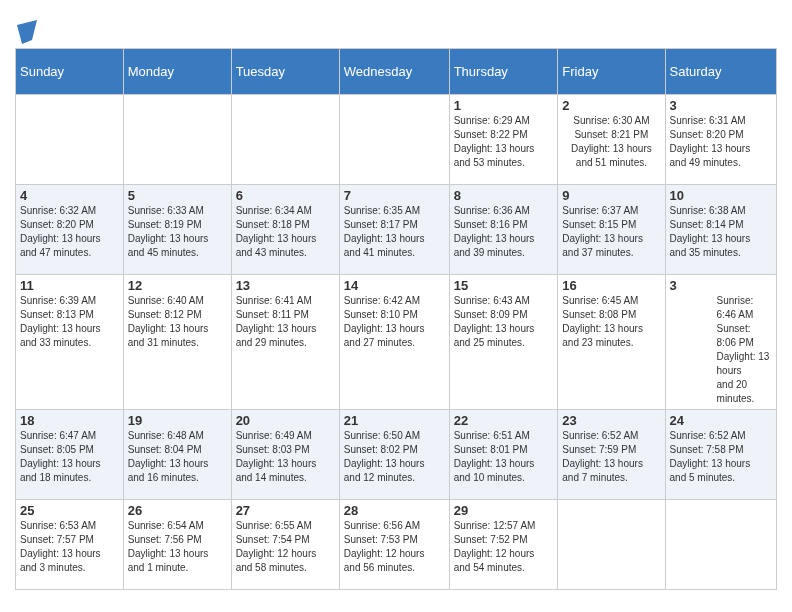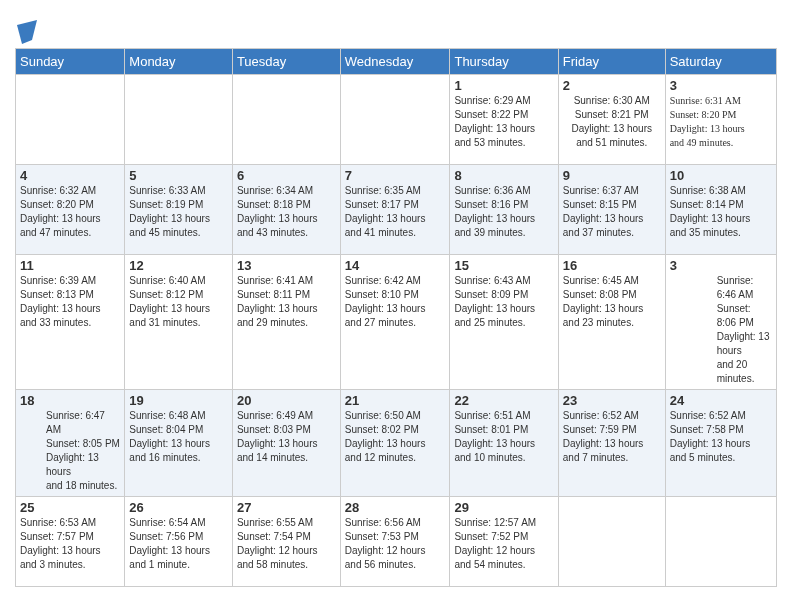--- a/index.html
+++ b/index.html
@@ -39,21 +39,21 @@
       color: #333;
     }
     .calendar {
       width: 100%;
       border-collapse: collapse;
       font-size: 11px;
     }
     .calendar th {
       background: #3a7abf;
       color: #fff;
-      padding: 5px 4px;
+      padding: 15px 4px;
       text-align: left;
       font-size: 13px;
       font-weight: normal;
       border: 1px solid #ccc;
     }
     .calendar td {
       vertical-align: top;
       border: 1px solid #ccc;
       padding: 3px 4px;
       width: 113px;
@@ -121,21 +121,21 @@
         </td>
         <td>
           <span class="day-num">2</span>
           <div class="day-info" style="white-space: pre-line; text-align: center;">Sunrise: 6:30 AM
 Sunset: 8:21 PM
 Daylight: 13 hours
 and 51 minutes.</div>
         </td>
         <td>
           <span class="day-num">3</span>
-          <div class="day-info" style="white-space: pre-line; font-family: Liberation Serif, serif;">Sunrise: 6:31 AM
+          <div class="day-info" style="white-space: pre-line;">Sunrise: 6:31 AM
 Sunset: 8:20 PM
 Daylight: 13 hours
 and 49 minutes.</div>
         </td>
       </tr>
       <tr class="alt-row">
         <td>
           <span class="day-num">4</span>
           <div class="day-info" style="white-space: pre-line;">Sunrise: 6:32 AM
 Sunset: 8:20 PM
@@ -232,21 +232,21 @@
           <span class="day-num">3</span>
           <div class="day-info" style="white-space: pre-line; margin-left: 47px;">Sunrise: 6:46 AM
 Sunset: 8:06 PM
 Daylight: 13 hours
 and 20 minutes.</div>
         </td>
       </tr>
       <tr class="alt-row">
         <td>
           <span class="day-num">18</span>
-          <div class="day-info" style="white-space: pre-line; margin-left: 26px;">Sunrise: 6:47 AM
+          <div class="day-info" style="white-space: pre-line;">Sunrise: 6:47 AM
 Sunset: 8:05 PM
 Daylight: 13 hours
 and 18 minutes.</div>
         </td>
         <td>
           <span class="day-num">19</span>
           <div class="day-info" style="white-space: pre-line;">Sunrise: 6:48 AM
 Sunset: 8:04 PM
 Daylight: 13 hours
 and 16 minutes.</div>

